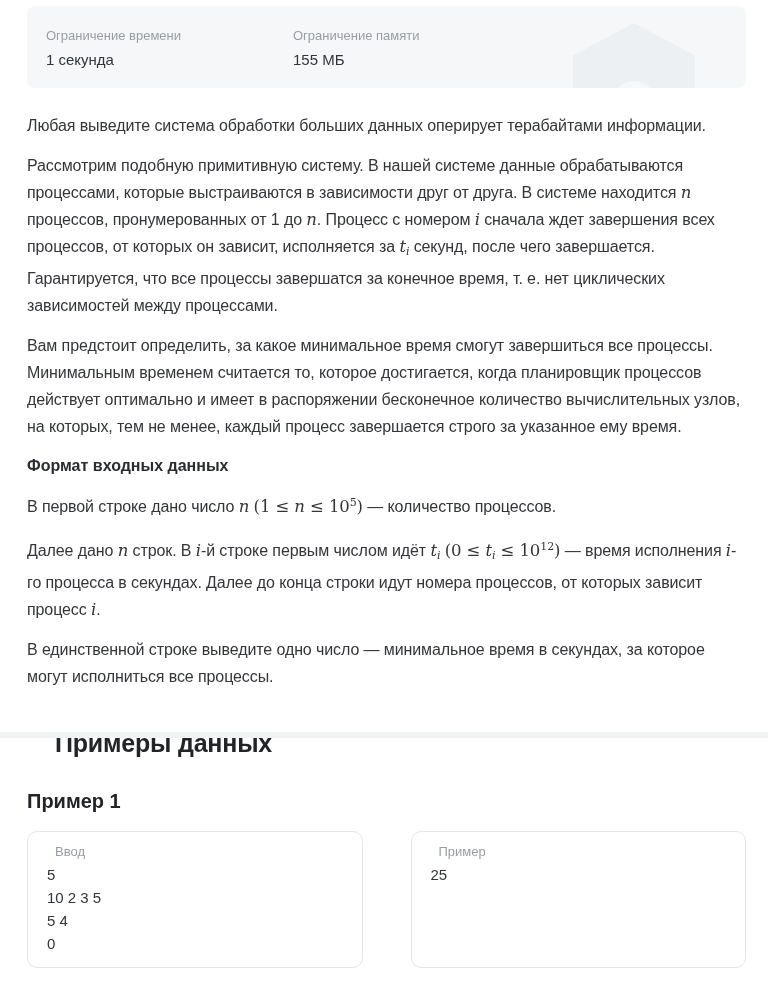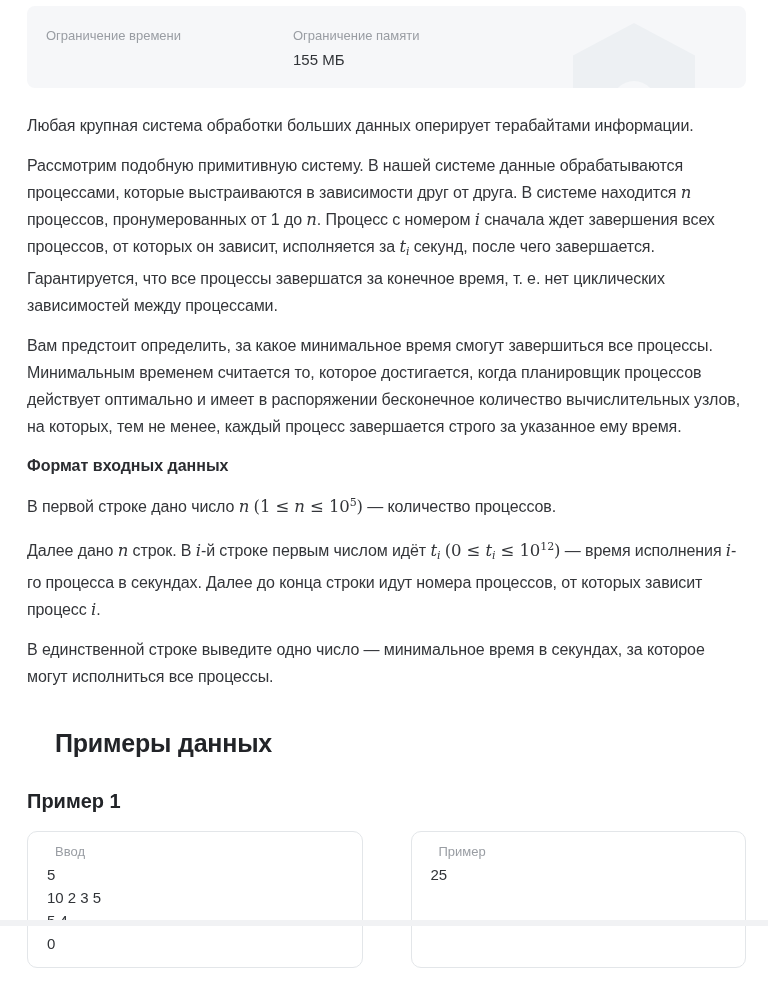--- a/index.html
+++ b/index.html
@@ -3,21 +3,21 @@
 <meta charset="utf-8">
 <style>
   * { margin:0; padding:0; box-sizing:border-box; }
   html,body { background:#ffffff; }
   body {
     width:768px; height:989px; overflow:hidden;
     font-family:"Liberation Sans", sans-serif;
     -webkit-font-smoothing:antialiased;
   }
   .page {
-    position:relative; width:768px; height:926px;
+    position:relative; width:768px; height:738px;
     padding:6px 22px 0 27px; background:#ffffff;
   }
 
   
   .limits-panel {
     position:relative; overflow:hidden;
     background:#f6f7f9; border-radius:8px;
     height:82px; padding:21px 24px 0 19px;
     display:flex;
   }
@@ -75,34 +75,35 @@
   }
 </style>
 </head>
 <body>
 
 <div class="page">
 
   <section class="limits-panel">
     <div class="limit-col-1">
       <div class="limit-label">Ограничение времени</div>
+      <div class="limit-value">1 секунда</div>
     </div>
     <div class="limit-col-2">
       <div class="limit-label">Ограничение памяти</div>
       <div class="limit-value">155 МБ</div>
     </div>
     <div class="watermark">
       <div class="wm-pentagon"></div>
       <div class="wm-hole"></div>
     </div>
   </section>
 
   <div class="statement">
 
-    <p><span>Любая крупная система обработки больших данных оперирует терабайтами информации.</span></p>
+    <p><span>Любая выведите система обработки больших данных оперирует терабайтами информации.</span></p>
 
     <p><span>Рассмотрим подобную примитивную систему. В нашей системе данные обрабатываются процессами, которые выстраиваются в зависимости друг от друга. В системе находится </span><span class="mi">n</span><span> процессов, пронумерованных от 1 до </span><span class="mi">n</span><span>. Процесс с номером </span><span class="mi">i</span><span> сначала ждет завершения всех процессов, от которых он зависит, исполняется за </span><span class="mi"><span>t</span><sub>i</sub></span><span> секунд, после чего завершается. Гарантируется, что все процессы завершатся за конечное время, т. е. нет циклических зависимостей между процессами.</span></p>
 
     <p><span>Вам предстоит определить, за какое минимальное время смогут завершиться все процессы. Минимальным временем считается то, которое достигается, когда планировщик процессов действует оптимально и имеет в распоряжении бесконечное количество вычислительных узлов, на которых, тем не менее, каждый процесс завершается строго за указанное ему время.</span></p>
 
     <h3 class="section-heading">Формат входных данных</h3>
 
     <p><span>В первой строке дано число </span><span class="mi">n</span> <span class="fm"><span>(1 ≤ </span><span class="mi">n</span><span> ≤ 10</span><sup>5</sup><span>)</span></span><span> — количество процессов.</span></p>
 
     <p><span>Далее дано </span><span class="mi">n</span><span> строк. В </span><span class="mi">i</span><span>-й строке первым числом идёт </span><span class="mi"><span>t</span><sub>i</sub></span> <span class="fm"><span>(0 ≤ </span><span class="mi"><span>t</span><sub>i</sub></span><span> ≤ 10</span><sup>12</sup><span>)</span></span><span> — время исполнения </span><span class="mi">i</span><span>-го процесса в секундах. Далее до конца строки идут номера процессов, от которых зависит процесс </span><span class="mi">i</span><span>.</span></p>

